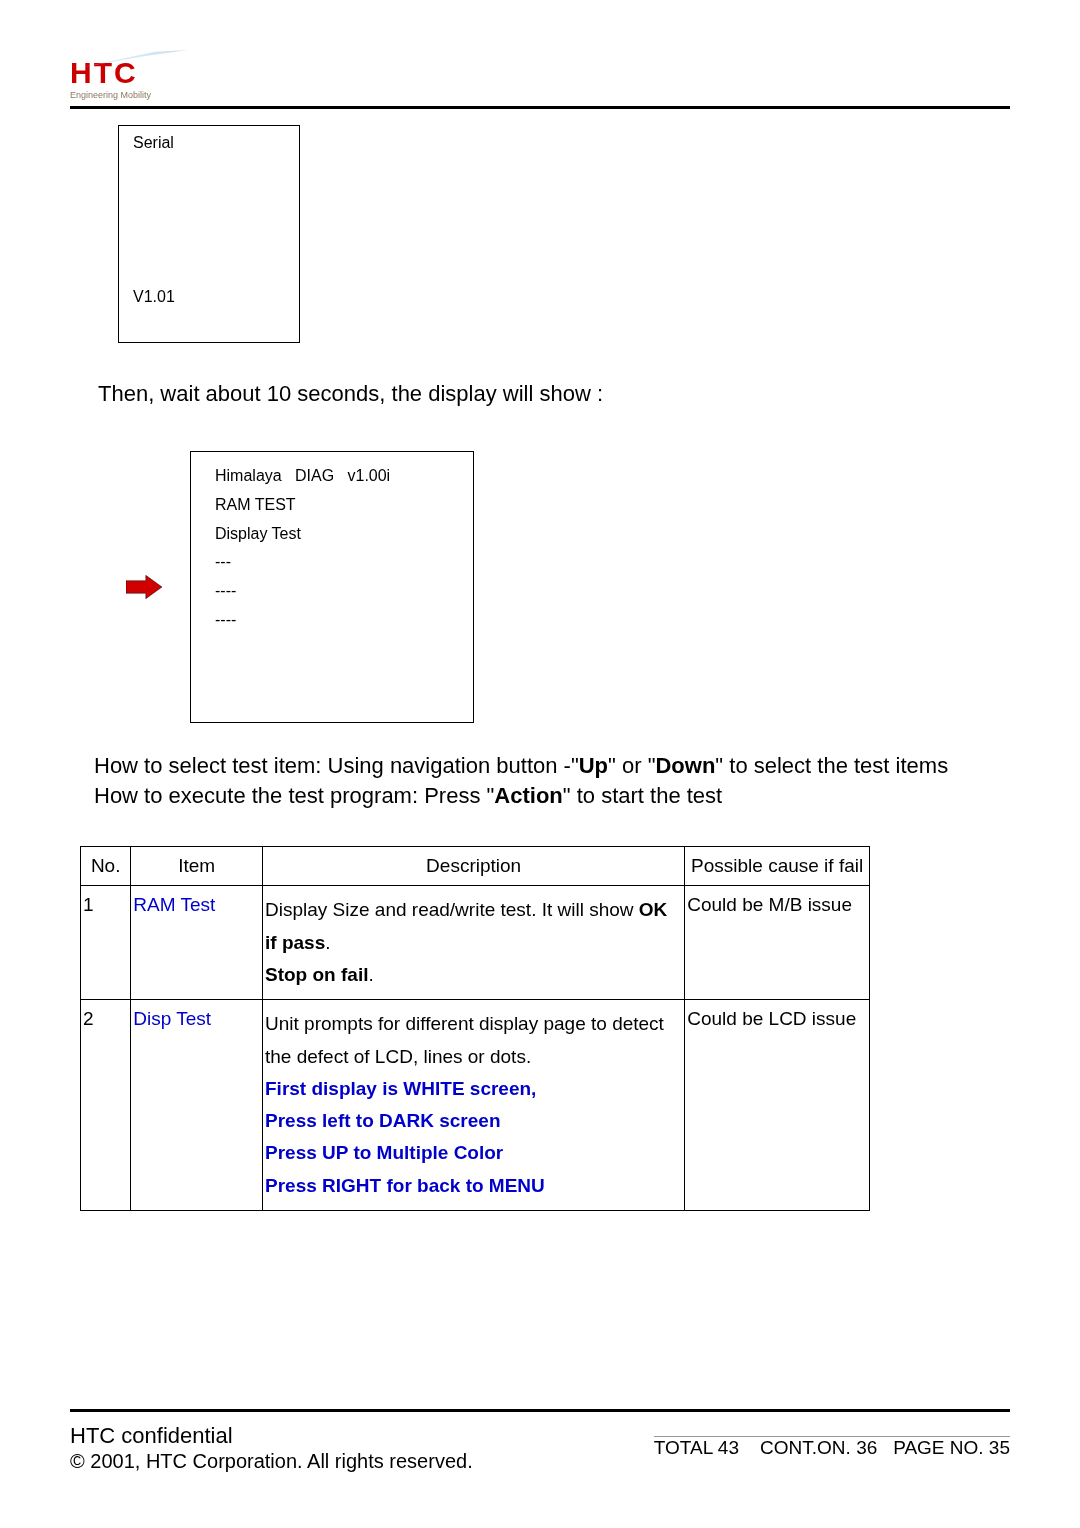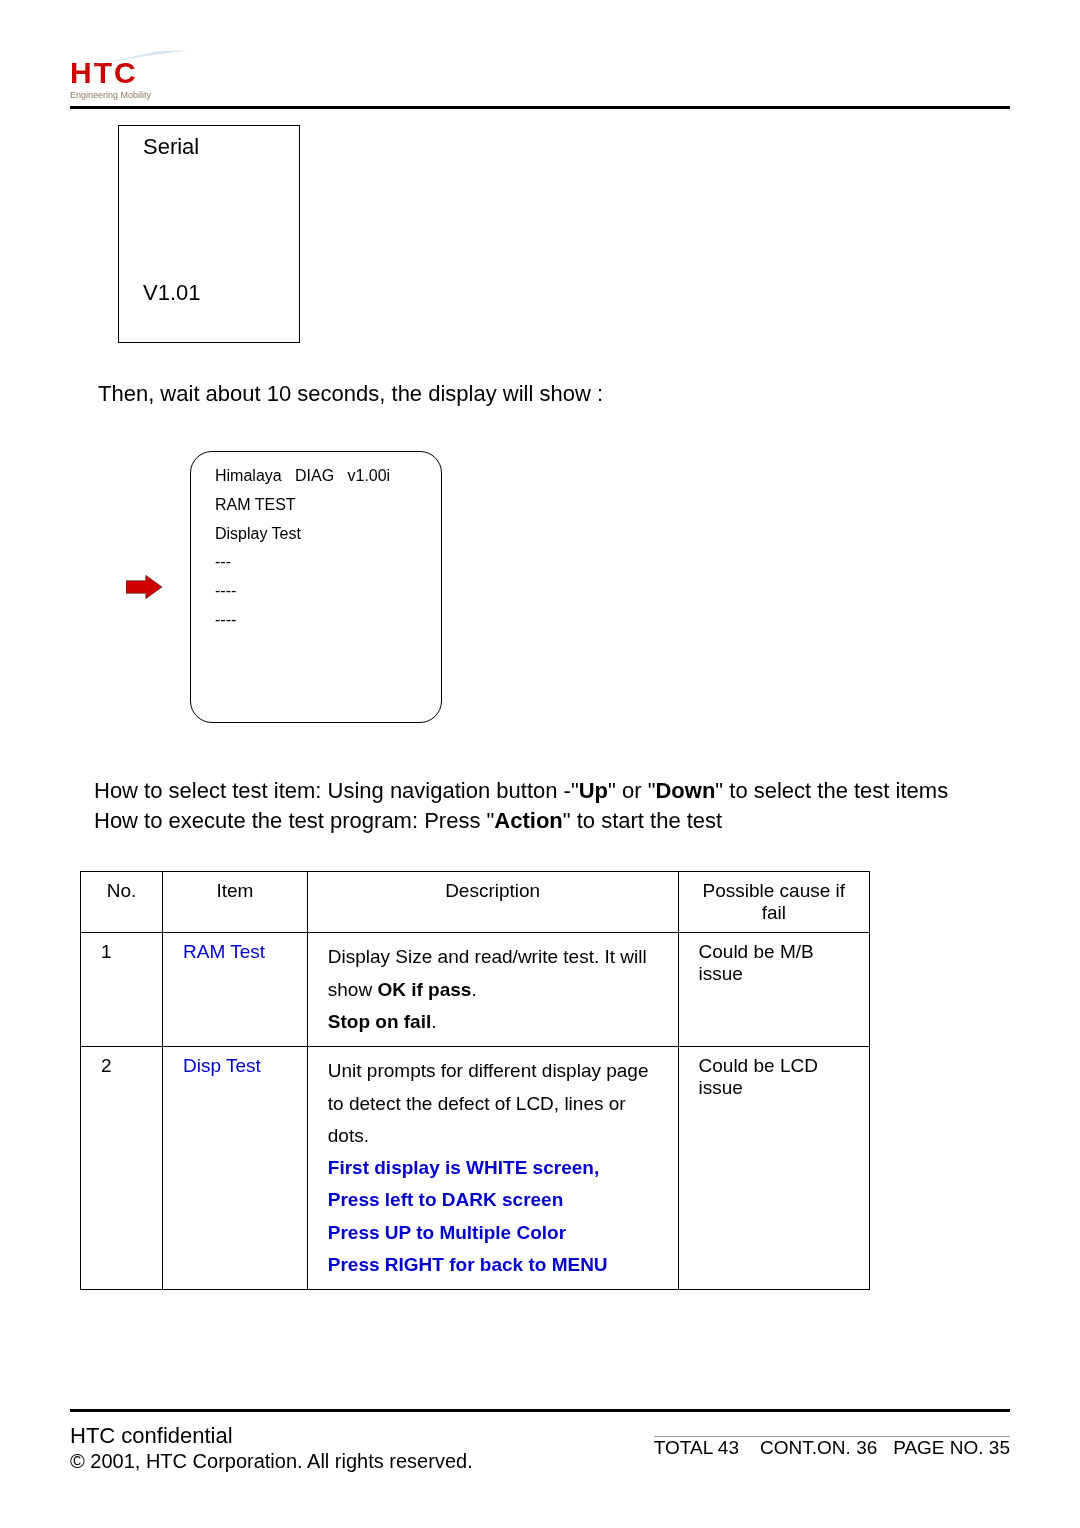--- a/index.html
+++ b/index.html
@@ -49,23 +49,23 @@
     border: none;
     border-top: 3px solid #000;
     margin: 6px 0 0 0;
   }
   .serial-box {
     border: 1px solid #000;
     width: 182px;
     height: 218px;
     margin-top: 16px;
     margin-left: 48px;
-    padding: 8px 24px;
+    padding: 8px 14px;
     box-sizing: border-box;
-    font-size: 22px;
+    font-size: 16px;
     display: flex;
     flex-direction: column;
     justify-content: space-between;
   }
   .serial-version {
     margin-bottom: 28px;
   }
   .body-text {
     font-size: 22px;
     margin: 38px 0 0 28px;
@@ -81,47 +81,46 @@
     font-size: 16px;
     padding: 32px 24px 14px 24px;
     box-sizing: border-box;
     line-height: 1.8;
   }
   .screen-left {
     width: 228px;
     height: 272px;
   }
   .screen-right {
-    width: 252px;
+    width: 284px;
     height: 272px;
     padding-top: 10px;
-    border-radius: 22px;
   }
   .screen-right div {
     white-space: pre;
   }
   .arrow {
     width: 36px;
     height: 28px;
   }
   .arrow svg { display:block; }
   .instructions {
     font-size: 22px;
-    margin: 53px 0 0 24px;
+    margin: 28px 0 0 24px;
     line-height: 1.35;
   }
   .test-table {
     border-collapse: collapse;
     margin: 36px 0 0 10px;
     width: 790px;
     font-size: 19px;
   }
   .test-table th, .test-table td {
     border: 1px solid #000;
-    padding: 8px 20px;
+    padding: 8px 2px;
     vertical-align: top;
     text-align: left;
     font-weight: normal;
   }
   .test-table th {
     text-align: center;
   }
   .col-no { width: 46px; }
   .col-item { width: 130px; }
   .col-desc { width: 430px; }

